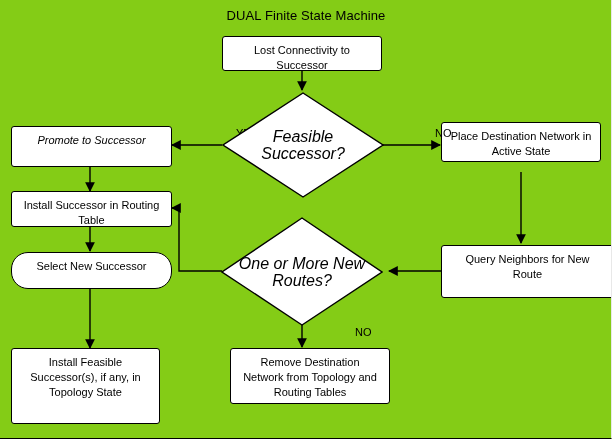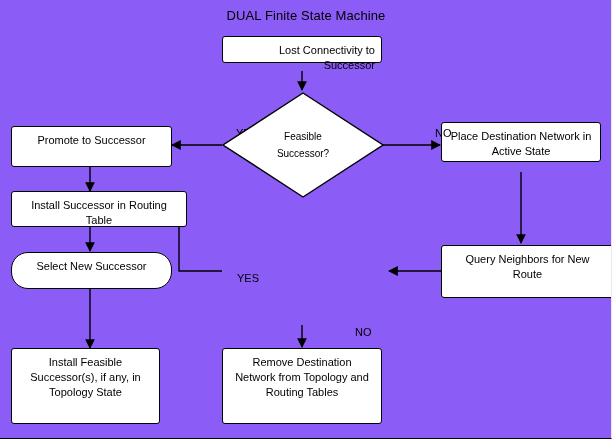--- a/index.html
+++ b/index.html
@@ -4,21 +4,21 @@
 <style>
   html, body {
     margin: 0;
     padding: 0;
     background: #ffffff;
   }
   #canvas {
     position: relative;
     width: 612px;
     height: 439px;
-    background: #8b5cf6;
+    background: #84cc16;
     border-bottom: 1px solid #000;
     border-right: 1px solid #e8e8e8;
     box-sizing: border-box;
     overflow: hidden;
     font-family: "Liberation Sans", sans-serif;
   }
   #edges {
     position: absolute;
     left: 0;
     top: 0;
@@ -58,22 +58,23 @@
   .box.top-align .label {
     align-self: flex-start;
     margin-top: 6px;
   }
   .diamond {
     background: transparent;
   }
   .diamond .dlabel {
     position: relative;
     z-index: 2;
-    font-size: 10px;
+    font-size: 16px;
     line-height: 17px;
+    font-style: italic;
   }
   .diamond svg {
     position: absolute;
     left: 0;
     top: 0;
     z-index: 1;
   }
   .edge-label {
     position: absolute;
     font-size: 11px;
@@ -102,39 +103,39 @@
       <path d="M 90 167 L 90 191"></path>
       <path d="M 90 227 L 90 251"></path>
       <path d="M 90 289 L 90 348"></path>
       <path d="M 521 172 L 521 243"></path>
       <path d="M 443 271 L 389 271"></path>
       <path d="M 222 271 L 179 271 L 179 208 L 172 208"></path>
       <path d="M 302 325 L 302 347"></path>
     </g>
   </svg>
 
-  <div class="node box top-align" style="left:222px; top:36px; width:160px; height:27px;text-align:right;">
+  <div class="node box top-align" style="left:222px; top:36px; width:160px; height:35px;">
     <div class="label">Lost Connectivity to Successor</div>
   </div>
 
   <div class="node diamond" style="left:222px; top:92px; width:162px; height:106px;">
     <svg width="162" height="106" viewBox="0 0 162 106">
       <path d="M 81 1 L 161 53 L 81 105 L 1 53 Z" fill="#fff" stroke="#000" stroke-width="1.4"></path>
     </svg>
     <div class="dlabel">
       <div>Feasible</div>
       <div>Successor?</div>
     </div>
   </div>
 
-  <div class="node box top-align" style="left:11px; top:126px; width:161px; height:41px;">
+  <div class="node box top-align" style="left:11px; top:126px; width:161px; height:41px;font-style:italic;">
     <div class="label">Promote to Successor</div>
   </div>
 
-  <div class="node box top-align" style="left:11px; top:191px; width:176px; height:36px;">
+  <div class="node box top-align" style="left:11px; top:191px; width:161px; height:36px;">
     <div class="label">
       <div>Install Successor in Routing</div>
       <div>Table</div>
     </div>
   </div>
 
   <div class="node box top-align" style="left:11px; top:252px; width:161px; height:37px;border-radius:17px;">
     <div class="label">Select New Successor</div>
   </div>
 
@@ -153,22 +154,31 @@
     </div>
   </div>
 
   <div class="node box top-align" style="left:441px; top:245px; width:173px; height:53px;text-align:center;">
     <div class="label">
       <div>Query Neighbors for New</div>
       <div>Route</div>
     </div>
   </div>
 
+  <div class="node diamond" style="left:221px; top:217px; width:162px; height:109px;">
+    <svg width="162" height="109" viewBox="0 0 162 109">
+      <path d="M 81 1 L 161 55 L 81 108 L 1 55 Z" fill="#fff" stroke="#000" stroke-width="1.4"></path>
+    </svg>
+    <div class="dlabel">
+      <div>One or More New</div>
+      <div>Routes?</div>
+    </div>
+  </div>
 
-  <div class="node box top-align" style="left:222px; top:348px; width:160px; height:76px;">
+  <div class="node box top-align" style="left:230px; top:348px; width:160px; height:56px;">
     <div class="label">
       <div>Remove Destination</div>
       <div>Network from Topology and</div>
       <div>Routing Tables</div>
     </div>
   </div>
 
   <div class="edge-label" style="left:192px; top:127px;">YES</div>
   <div class="edge-label" style="left:391px; top:127px;">NO</div>
   <div class="edge-label" style="left:193px; top:272px;">YES</div>

